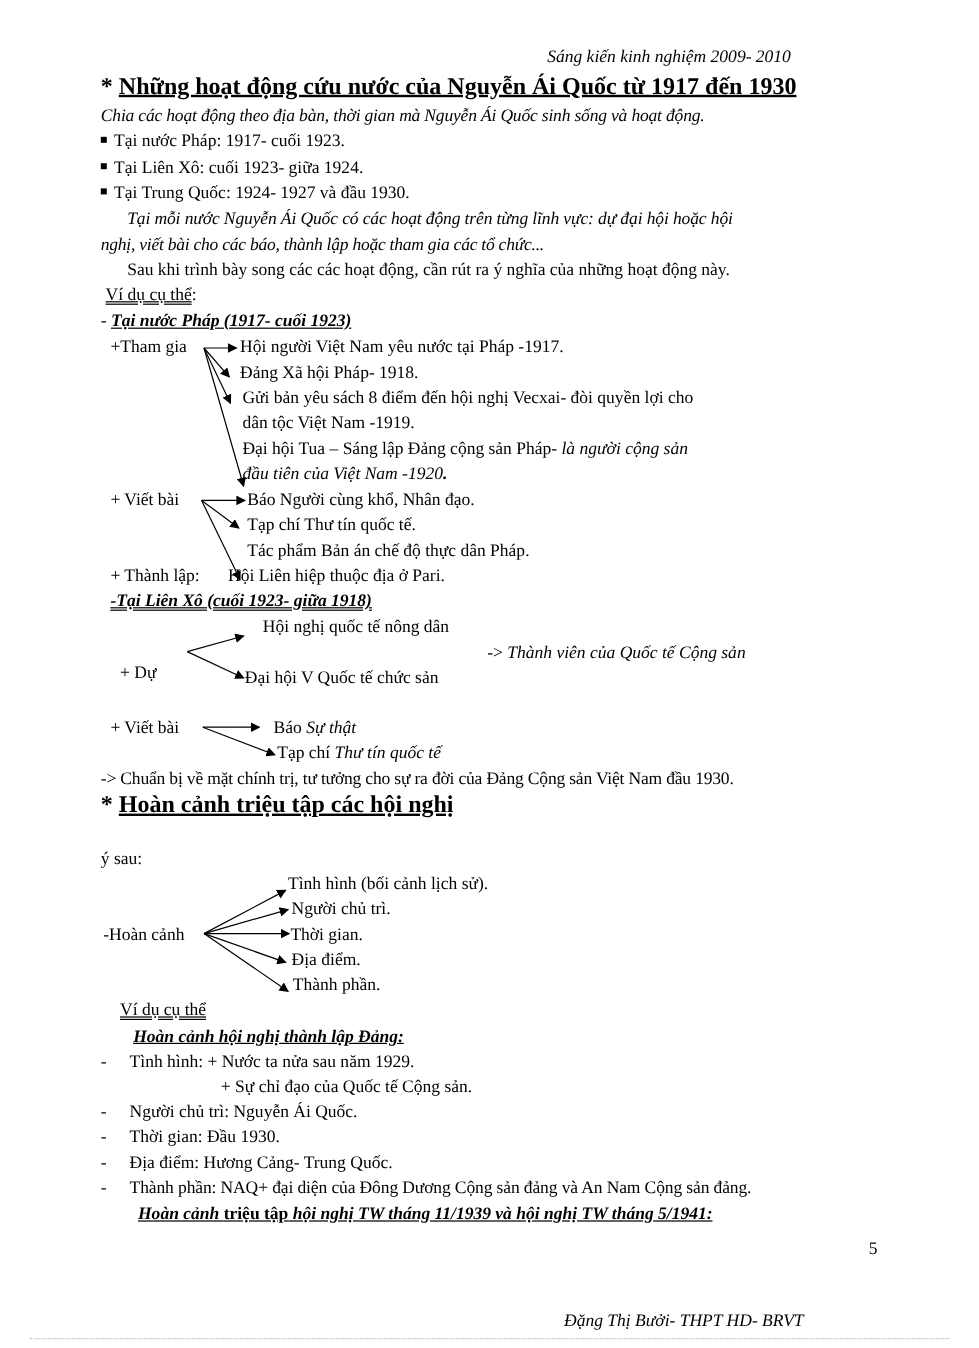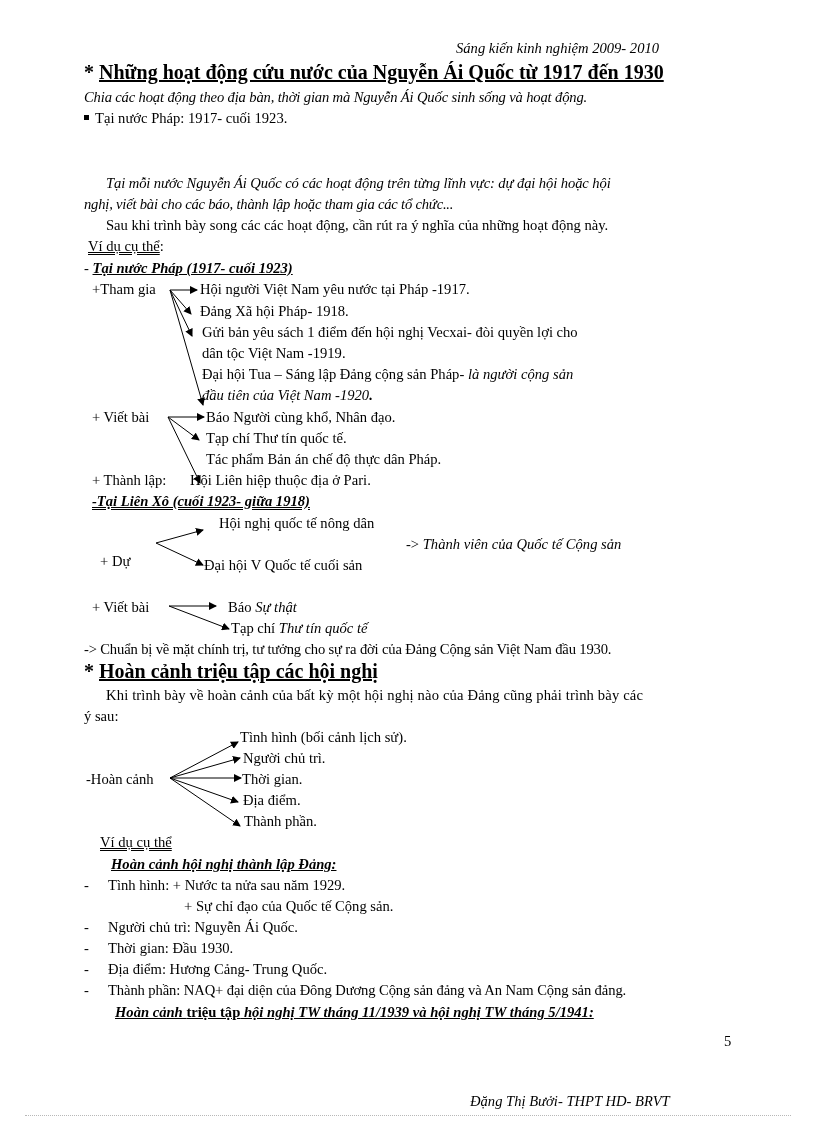--- a/index.html
+++ b/index.html
@@ -28,62 +28,63 @@
 
   <div class="ln header-text" style="left:456px; top:39px;">Sáng kiến kinh nghiệm 2009- 2010</div>
 
   <div class="ln title" style="left:84px; top:63px;">
     <span>* </span><span class="u">Những hoạt động cứu nước của Nguyễn Ái Quốc từ 1917 đến 1930</span>
   </div>
 
   <div class="ln it" style="left:84px; top:88px; letter-spacing:-0.15px;">Chia các hoạt động theo địa bàn, thời gian mà Nguyễn Ái Quốc sinh sống và hoạt động.</div>
 
   <div class="ln" style="left:84px; top:109px;"><span class="bullet"></span><span>Tại nước Pháp: 1917- cuối 1923.</span></div>
+  <div class="ln" style="left:84px; top:131px;"><span class="bullet"></span><span>Tại Liên Xô: cuối 1923- giữa 1924.</span></div>
+  <div class="ln" style="left:84px; top:152px;"><span class="bullet"></span><span>Tại Trung Quốc: 1924- 1927 và đầu 1930.</span></div>
 
   <div class="ln it" style="left:106px; top:174px; letter-spacing:-0.1px;">Tại mỗi nước Nguyễn Ái Quốc có các hoạt động trên từng lĩnh vực: dự đại hội hoặc hội</div>
   <div class="ln it" style="left:84px; top:195px; letter-spacing:-0.2px;">nghị, viết bài cho các báo, thành lập hoặc tham gia các tổ chức...</div>
   <div class="ln" style="left:106px; top:216px;">Sau khi trình bày song các các hoạt động, cần rút ra ý nghĩa  của những  hoạt động này.</div>
 
   <div class="ln" style="left:88px; top:237px;"><span class="dblu">Ví dụ cụ thể</span><span>:</span></div>
 
   <div class="ln" style="left:84px; top:259px;"><span>- </span><span class="bi u">Tại nước Pháp (1917- cuối 1923)</span></div>
 
   <div class="ln" style="left:92px; top:280px;">+Tham gia</div>
   <div class="ln" style="left:200px; top:280px;">Hội người Việt Nam yêu nước tại Pháp -1917.</div>
   <div class="ln" style="left:200px; top:302px;">Đảng Xã hội Pháp- 1918.</div>
-  <div class="ln" style="left:202px; top:323px;">Gửi bản yêu sách 1 điểm đến hội nghị Vecxai- đòi quyền lợi cho</div>
+  <div class="ln" style="left:202px; top:323px;">Gửi bản yêu sách 8 điểm đến hội nghị Vecxai- đòi quyền lợi cho</div>
   <div class="ln" style="left:202px; top:344px;"> dân tộc Việt Nam -1919.</div>
   <div class="ln" style="left:202px; top:365px;"><span>Đại hội Tua – Sáng lập Đảng cộng sản Pháp- </span><span class="it">là người cộng sản</span></div>
   <div class="ln it" style="left:202px; top:386px;"><span>đầu tiên của Việt Nam -1920</span><span class="b">.</span></div>
 
   <div class="ln" style="left:92px; top:408px;">+ Viết bài</div>
   <div class="ln" style="left:206px; top:408px;">Báo Người cùng khổ, Nhân đạo.</div>
   <div class="ln" style="left:206px; top:429px;">Tạp  chí Thư tín quốc tế.</div>
   <div class="ln" style="left:206px; top:450px;">Tác phẩm Bản án chế độ thực dân Pháp.</div>
 
   <div class="ln" style="left:92px; top:471px;">+ Thành lập:</div>
   <div class="ln" style="left:190px; top:471px;">Hội Liên hiệp thuộc địa ở Pari.</div>
 
   <div class="ln bi" style="left:92px; top:492px;"><span class="dblu">-Tại Liên Xô (cuối 1923- giữa 1918)</span></div>
 
   <div class="ln" style="left:219px; top:514px;">Hội nghị quốc tế nông dân</div>
   <div class="ln" style="left:100px; top:552px;">+ Dự</div>
   <div class="ln" style="left:406px; top:535px;"><span>-&gt; </span><span class="it">Thành viên của Quốc tế Cộng sản</span></div>
-  <div class="ln" style="left:204px; top:556px;">Đại hội V Quốc tế cuối sản</div>
+  <div class="ln" style="left:204px; top:556px;">Đại hội V Quốc tế chức sản</div>
 
   <div class="ln" style="left:92px; top:598px;">+ Viết bài</div>
   <div class="ln" style="left:228px; top:598px;"><span>Báo </span><span class="it">Sự thật</span></div>
   <div class="ln" style="left:231px; top:619px;"><span>Tạp  chí </span><span class="it">Thư tín quốc tế</span></div>
 
   <div class="ln" style="left:84px; top:640px; letter-spacing:-0.15px;">-&gt; Chuẩn bị về mặt chính trị, tư tưởng cho sự ra đời của Đảng Cộng sản Việt Nam đầu 1930.</div>
 
   <div class="ln title" style="left:84px; top:662px;">
     <span>* </span><span class="u">Hoàn cảnh triệu tập các hội nghị</span>
   </div>
-  <div class="ln" style="left:106px; top:686px; letter-spacing:0.15px;">Khi trình bày về hoàn cảnh của bất kỳ một hội nghị nào của Đảng cũng phải trình bày các</div>
   <div class="ln" style="left:84px; top:707px;">ý sau:</div>
 
   <div class="ln" style="left:240px; top:728px;">Tình hình (bối cảnh lịch sử).</div>
   <div class="ln" style="left:243px; top:749px;">Người chủ trì.</div>
   <div class="ln" style="left:86px; top:770px;">-Hoàn cảnh</div>
   <div class="ln" style="left:242px; top:770px;">Thời  gian.</div>
   <div class="ln" style="left:243px; top:791px;"> Địa điểm.</div>
   <div class="ln" style="left:244px; top:812px;">Thành  phần.</div>
 
   <div class="ln" style="left:100px; top:833px;"><span class="dblu">Ví dụ cụ thể</span></div>

